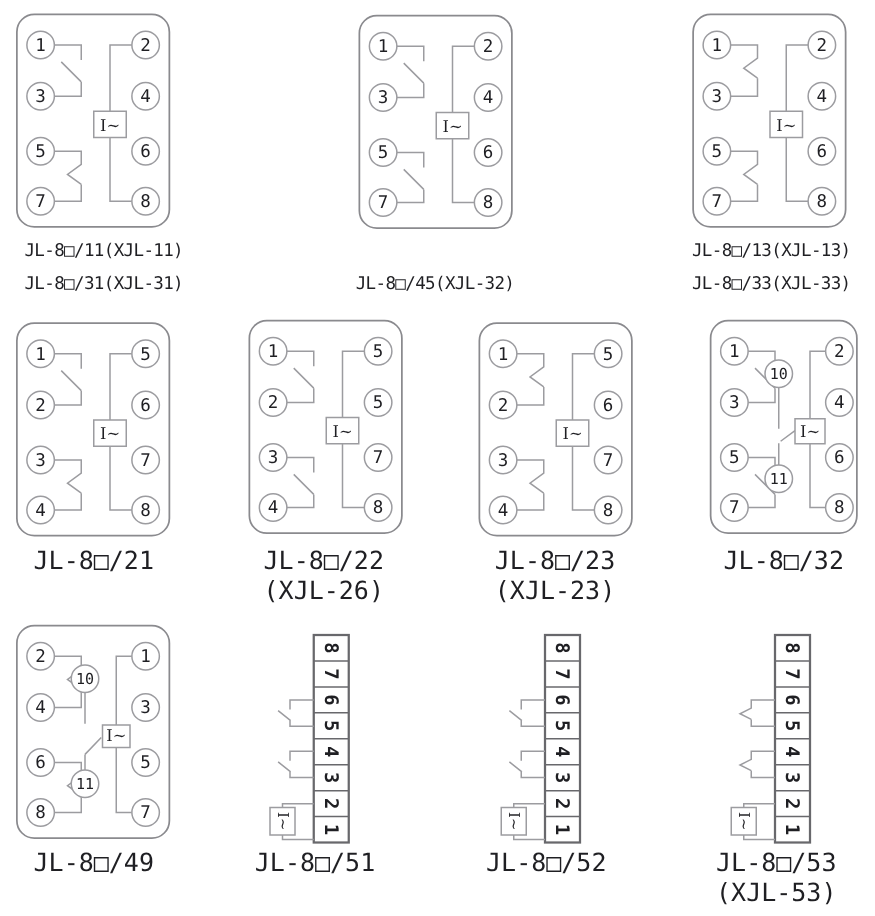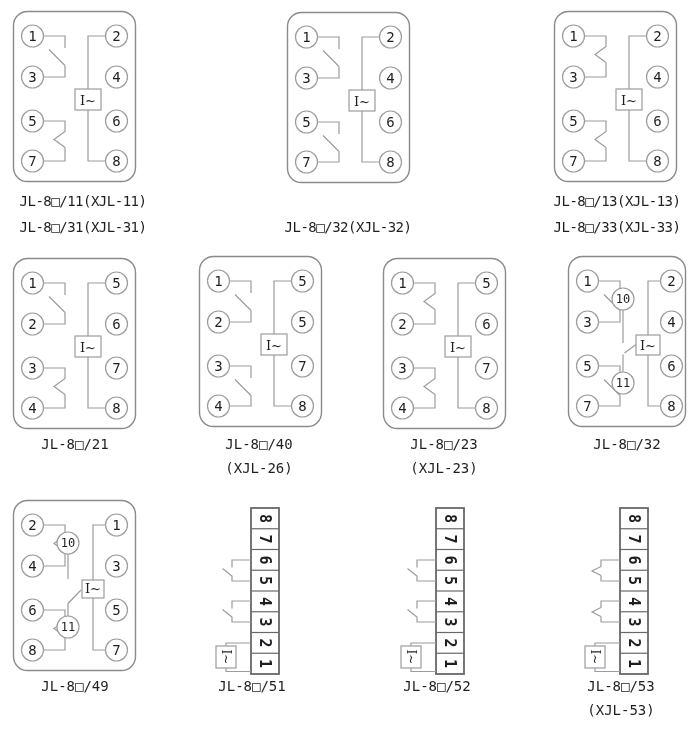--- a/index.html
+++ b/index.html
@@ -10,21 +10,21 @@
   .case{fill:none;stroke:var(--case,#8a8a8e);stroke-width:1.4;}
   .wire{fill:none;stroke:var(--line,#9c9ca0);stroke-width:1.2;}
   .pin{fill:#fff;stroke:var(--line,#9c9ca0);stroke-width:1.2;}
   .pt{font-family:"DejaVu Sans Mono",monospace;font-size:14px;fill:var(--ink,#1f1f23);text-anchor:middle;}
   .pt2{font-family:"DejaVu Sans Mono",monospace;font-size:12px;fill:var(--ink,#1f1f23);text-anchor:middle;}
   .dev{fill:#fff;stroke:var(--line,#9c9ca0);stroke-width:1.2;}
   .devt{font-family:"DejaVu Serif",serif;font-size:13px;fill:var(--ink,#1f1f23);text-anchor:middle;}
   .strip{fill:#fff;stroke:var(--strip,#68686c);stroke-width:1.8;}
   .sdiv{stroke:var(--strip,#68686c);stroke-width:1.2;}
   .st{font-family:"DejaVu Sans Mono",monospace;font-size:15px;font-weight:600;fill:var(--ink,#1f1f23);text-anchor:middle;}
-  .cap{position:absolute;text-align:center;color:var(--ink,#1f1f23);font-size:14px;white-space:nowrap;}
+  .cap{position:absolute;text-align:center;color:var(--ink,#1f1f23);font-size:20px;white-space:nowrap;}
   .cap.sm{font-size:14px;letter-spacing:-0.5px;}
 </style>
 </head>
 <body>
 
 <div id="stage">
 
   <div class="panel" style="left:12px;top:10px">
     <svg width="125" height="173" viewBox="0 0 125 173">
       <rect class="case" x="1.5" y="1.5" width="122" height="170" rx="14"></rect>
@@ -77,21 +77,21 @@
           <text class="pt" x="104.5" y="30.8">2</text>
         <circle class="pin" cx="104.5" cy="67" r="11"></circle>
           <text class="pt" x="104.5" y="71.8">4</text>
         <circle class="pin" cx="104.5" cy="111" r="11"></circle>
           <text class="pt" x="104.5" y="115.8">6</text>
         <circle class="pin" cx="104.5" cy="151" r="11"></circle>
           <text class="pt" x="104.5" y="155.8">8</text>
       </g>
     </svg>
   </div>
-  <div class="cap sm" style="left:253px;top:219px;width:190px">JL-8□/32(XJL-32)</div>
+  <div class="cap sm" style="left:253px;top:219px;width:190px">JL-8□/45(XJL-32)</div>
 
   <div class="panel" style="left:553px;top:10px">
     <svg width="125" height="173" viewBox="0 0 125 173">
       <rect class="case" x="1.5" y="1.5" width="122" height="170" rx="14"></rect>
       <path class="wire" d="M93.5,26 H76 V151 H93.5"></path>
       <path class="wire" d="M31.5,26 H53 V36.5 L42,44.5 L53,52.5 M31.5,67 H53 V52.5"></path>
       <path class="wire" d="M31.5,111 H53 V121.5 L42,129.5 L53,137.5 M31.5,151 H53 V137.5"></path>
       <rect class="dev" x="63" y="79" width="26" height="21"></rect>
       <text class="devt" x="76" y="94.5">I~</text>
       <g>
@@ -168,21 +168,21 @@
           <text class="pt" x="104.5" y="30.8">5</text>
         <circle class="pin" cx="104.5" cy="67" r="11"></circle>
           <text class="pt" x="104.5" y="71.8">5</text>
         <circle class="pin" cx="104.5" cy="111" r="11"></circle>
           <text class="pt" x="104.5" y="115.8">7</text>
         <circle class="pin" cx="104.5" cy="151" r="11"></circle>
           <text class="pt" x="104.5" y="155.8">8</text>
       </g>
     </svg>
   </div>
-  <div class="cap" style="left:184px;top:436px;width:150px">JL-8□/40</div>
+  <div class="cap" style="left:184px;top:436px;width:150px">JL-8□/22</div>
   <div class="cap" style="left:184px;top:460px;width:150px">(XJL-26)</div>
 
   <div class="panel" style="left:382px;top:257px">
     <svg width="125" height="173" viewBox="0 0 125 173">
       <rect class="case" x="1.5" y="1.5" width="122" height="170" rx="14"></rect>
       <path class="wire" d="M93.5,26 H76 V151 H93.5"></path>
       <path class="wire" d="M31.5,26 H53 V36.5 L42,44.5 L53,52.5 M31.5,67 H53 V52.5"></path>
       <path class="wire" d="M31.5,111 H53 V121.5 L42,129.5 L53,137.5 M31.5,151 H53 V137.5"></path>
       <rect class="dev" x="63" y="79" width="26" height="21"></rect>
       <text class="devt" x="76" y="94.5">I~</text>

